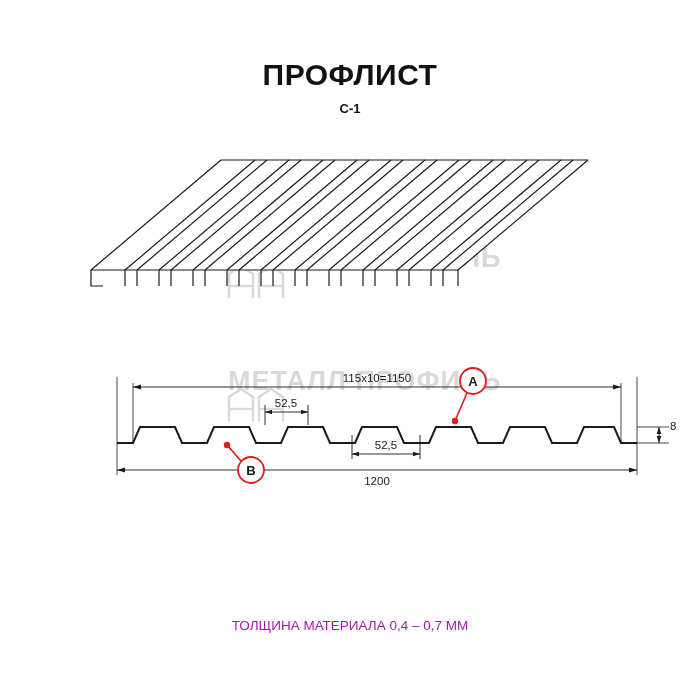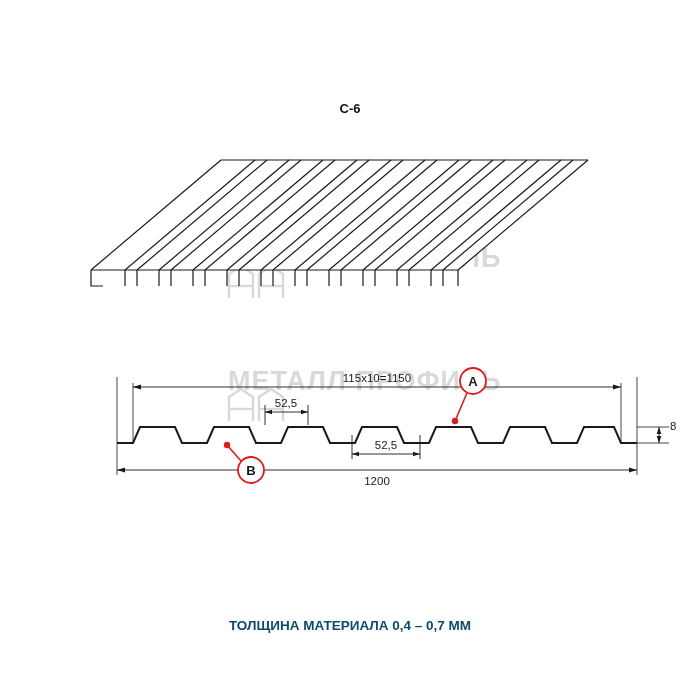--- a/index.html
+++ b/index.html
@@ -41,22 +41,22 @@
     font-weight: bold;
     color: #111111;
   }
   .footer-note {
     position: absolute;
     top: 618px;
     left: 0;
     width: 700px;
     text-align: center;
     font-size: 13.5px;
-    font-weight: bold;
-    color: #0c4a6e;
+    font-weight: normal;
+    color: #a21caf;
   }
   .iso-wrap {
     position: absolute;
     top: 140px;
     left: 55px;
     width: 600px;
     height: 170px;
   }
   .section-wrap {
     position: absolute;
@@ -89,21 +89,22 @@
     pointer-events: none;
   }
   svg { display: block; overflow: visible; }
   text { font-family: "Liberation Sans", sans-serif; }
 </style>
 </head>
 <body>
 
 <div class="page">
 
-  <div class="subtitle">С-6</div>
+  <div class="title">ПРОФЛИСТ</div>
+  <div class="subtitle">С-1</div>
 
   <div class="wm wm1">МЕТАЛЛ ПРОФИЛЬ</div>
   <div class="wm wm2">МЕТАЛЛ ПРОФИЛЬ</div>
 
   <div class="wm-logo" style="top:262px; left:225px;">
     <svg width="62" height="42" viewBox="0 0 62 42">
       <g fill="none" stroke="#d9d9d9" stroke-width="2.4">
         <path d="M4 36 L4 12 L16 4 L28 12 L28 36"></path>
         <path d="M34 36 L34 12 L46 4 L58 12 L58 36"></path>
         <path d="M4 24 L28 24"></path>

